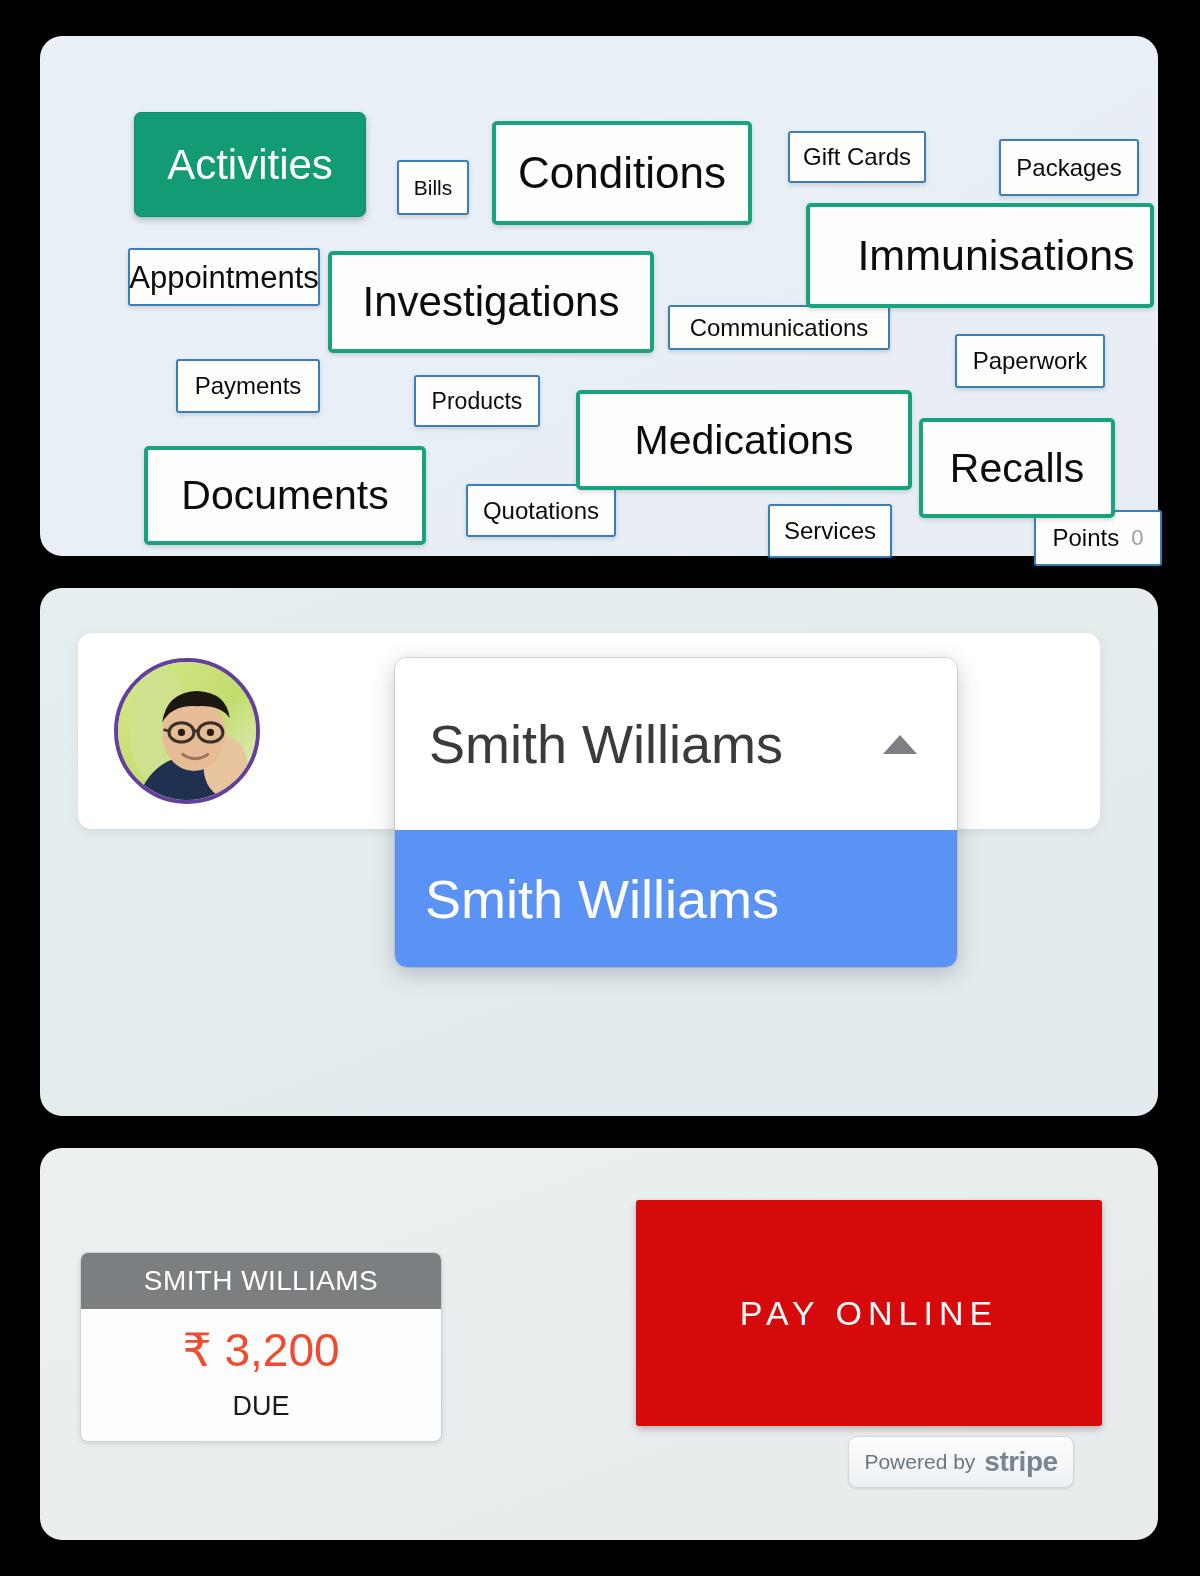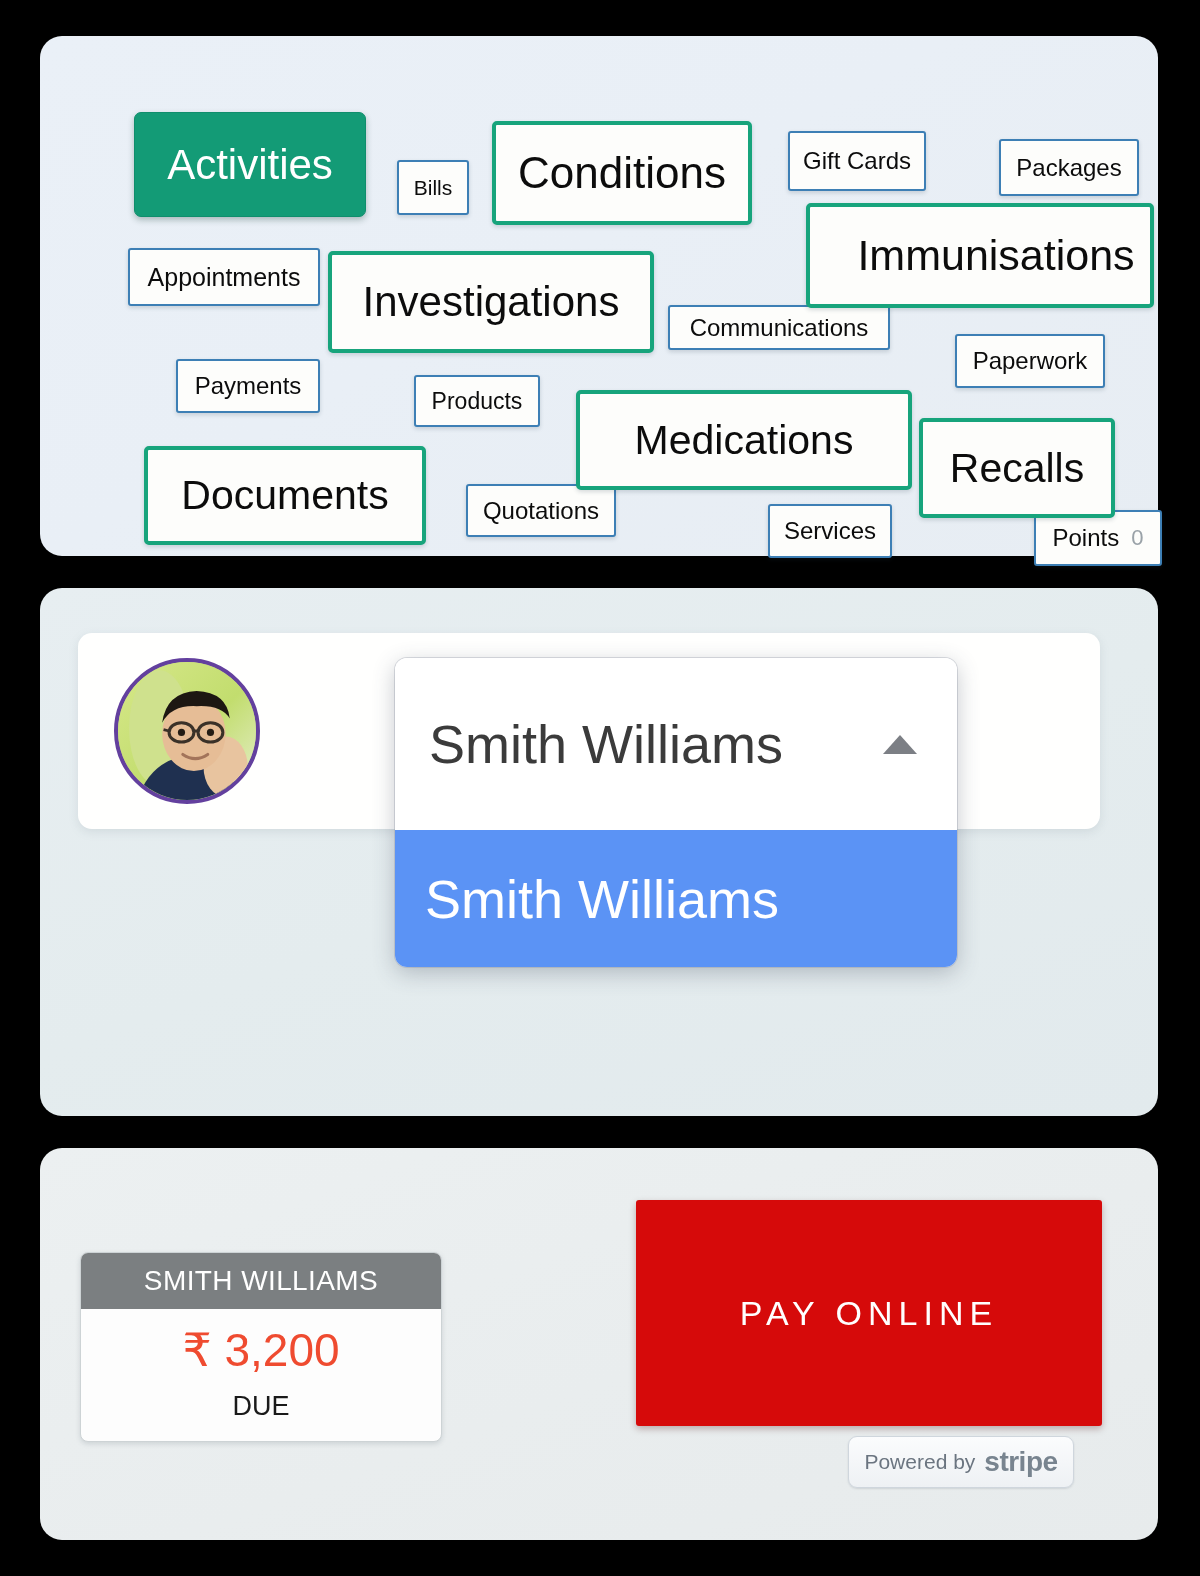--- a/index.html
+++ b/index.html
@@ -163,27 +163,27 @@
   <div id="tag-container">
       <div class="tag solid" style="left: 94px; top: 76px; width: 232px; height: 105px; font-size: 42px; z-index: 4;">
         <span>Activities</span>
       </div>
       <div class="tag blue" style="left: 357px; top: 124px; width: 72px; height: 55px; font-size: 21px; z-index: 2;">
         <span>Bills</span>
       </div>
       <div class="tag green" style="left: 452px; top: 85px; width: 260px; height: 104px; font-size: 44px; z-index: 3;">
         <span>Conditions</span>
       </div>
-      <div class="tag blue" style="left: 748px; top: 95px; width: 138px; height: 60px; font-size: 24px; z-index: 2;">
+      <div class="tag blue" style="left: 748px; top: 95px; width: 138px; height: 52px; font-size: 24px; z-index: 2;">
         <span>Gift Cards</span>
       </div>
       <div class="tag blue" style="left: 959px; top: 103px; width: 140px; height: 57px; font-size: 24px; z-index: 2;">
         <span>Packages</span>
       </div>
-      <div class="tag blue" style="left: 88px; top: 212px; width: 192px; height: 58px; font-size: 25px; z-index: 2;">
+      <div class="tag blue" style="left: 88px; top: 212px; width: 192px; height: 58px; font-size: 31px; z-index: 2;">
         <span>Appointments</span>
       </div>
       <div class="tag green" style="left: 288px; top: 215px; width: 326px; height: 102px; font-size: 42px; z-index: 3;">
         <span>Investigations</span>
       </div>
       <div class="tag green" style="left: 766px; top: 167px; width: 348px; height: 105px; font-size: 43px; z-index: 3; padding-left: 32px;">
         <span>Immunisations</span>
       </div>
       <div class="tag blue" style="left: 628px; top: 269px; width: 222px; height: 45px; font-size: 24px; z-index: 2;">
         <span>Communications</span>

